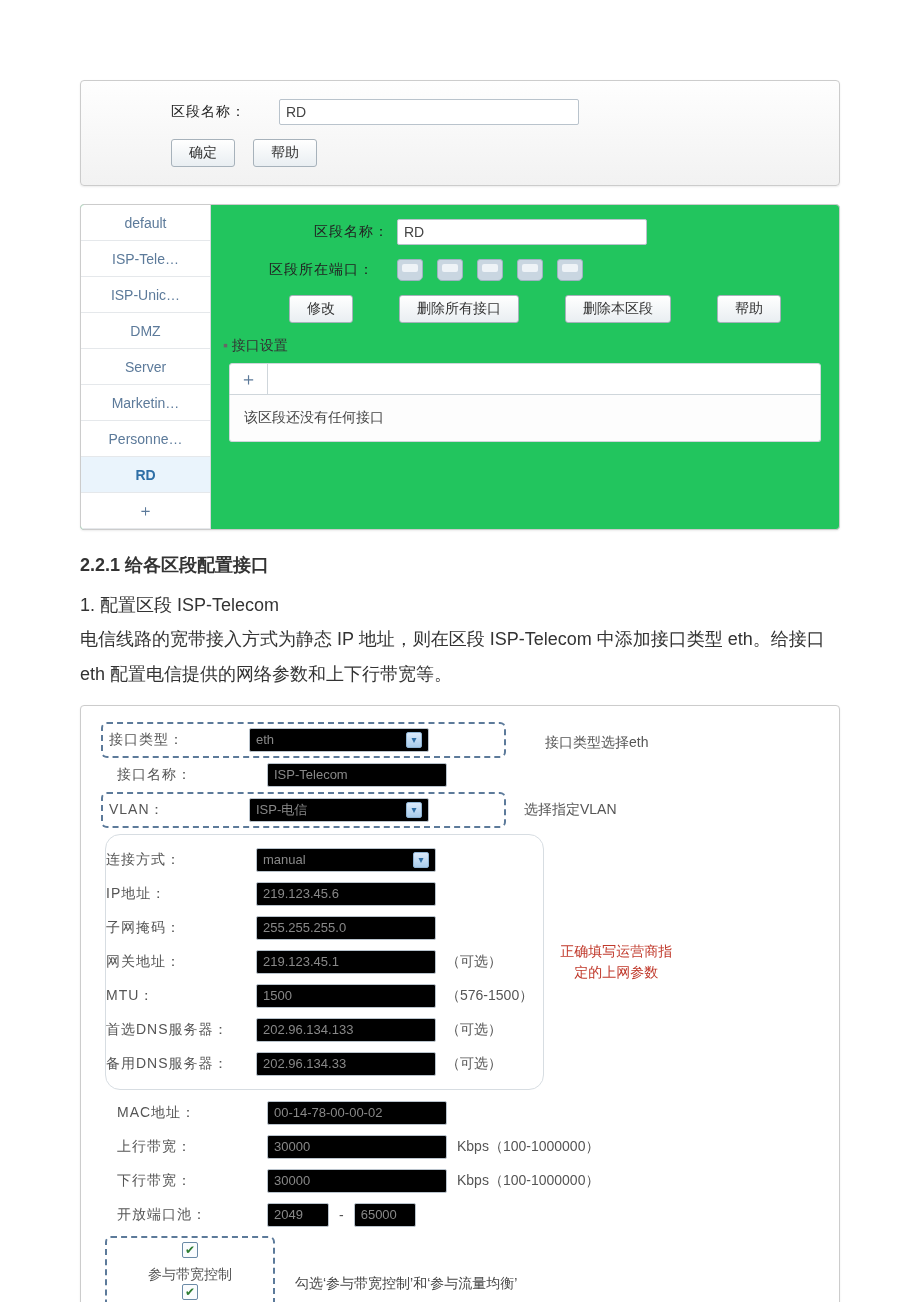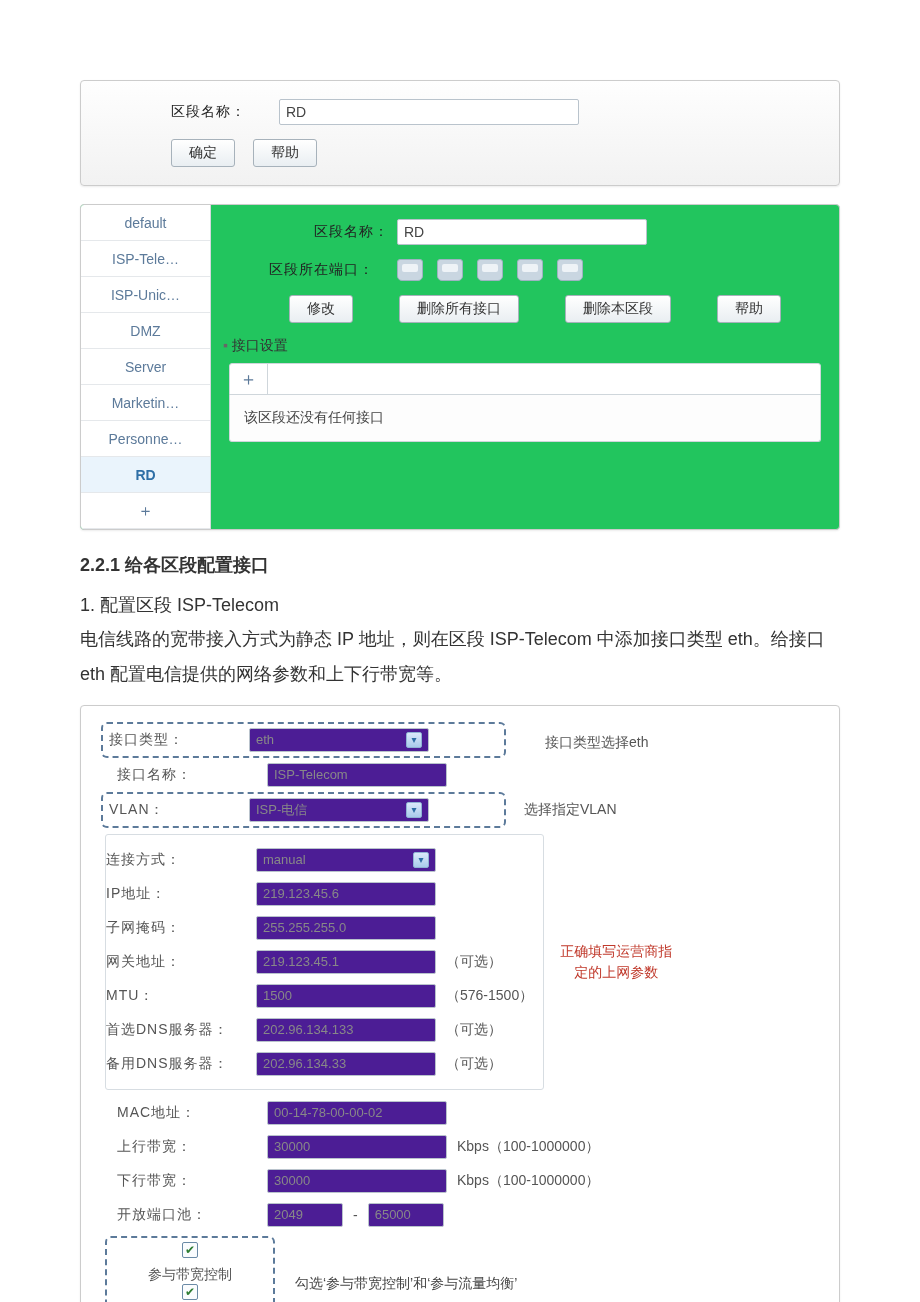--- a/index.html
+++ b/index.html
@@ -161,28 +161,28 @@
     color: #555;
     font-size: 14px;
     letter-spacing: 1px;
   }
   .panel3 .val {
     border: 1px solid #b9c3cc;
     border-radius: 2px;
     padding: 3px 6px;
     font-size: 13px;
     color: #888;
-    background: #4c1d95;
+    background: #000000;
     height: 24px;
     width: 180px;
     display: inline-flex;
     align-items: center;
     justify-content: space-between;
   }
-  .panel3 .val.short { width: 76px; }
+  .panel3 .val.short { width: 62px; }
   .panel3 .chev {
     border: 1px solid #8fb4d4;
     border-radius: 2px;
     width: 16px; height: 16px;
     background: linear-gradient(#dbeafb,#a9cceb);
     display: inline-flex; align-items: center; justify-content: center;
     font-size: 10px; color: #2e6fa6;
   }
   .panel3 .hint { color: #555; font-size: 14px; }
   .panel3 .note-box {
@@ -204,21 +204,21 @@
   .dashed.single { width: 405px; display: flex; align-items: center; }
 
   .midblock {
     display: flex;
     align-items: center;
     gap: 12px;
     margin: 6px 0;
   }
   .midblock .inner {
     border: 1px solid #d7dde2;
-    border-radius: 3px;
+    border-radius: 15px;
     padding: 8px 10px 8px 0;
     margin-left: -12px;
     flex: 0 0 auto;
   }
 
   .cb-row { display: flex; align-items: center; gap: 8px; min-height: 28px; flex-direction: column; }
   .cb {
     width: 16px; height: 16px;
     border: 1px solid #6a8aa6;
     border-radius: 2px;

